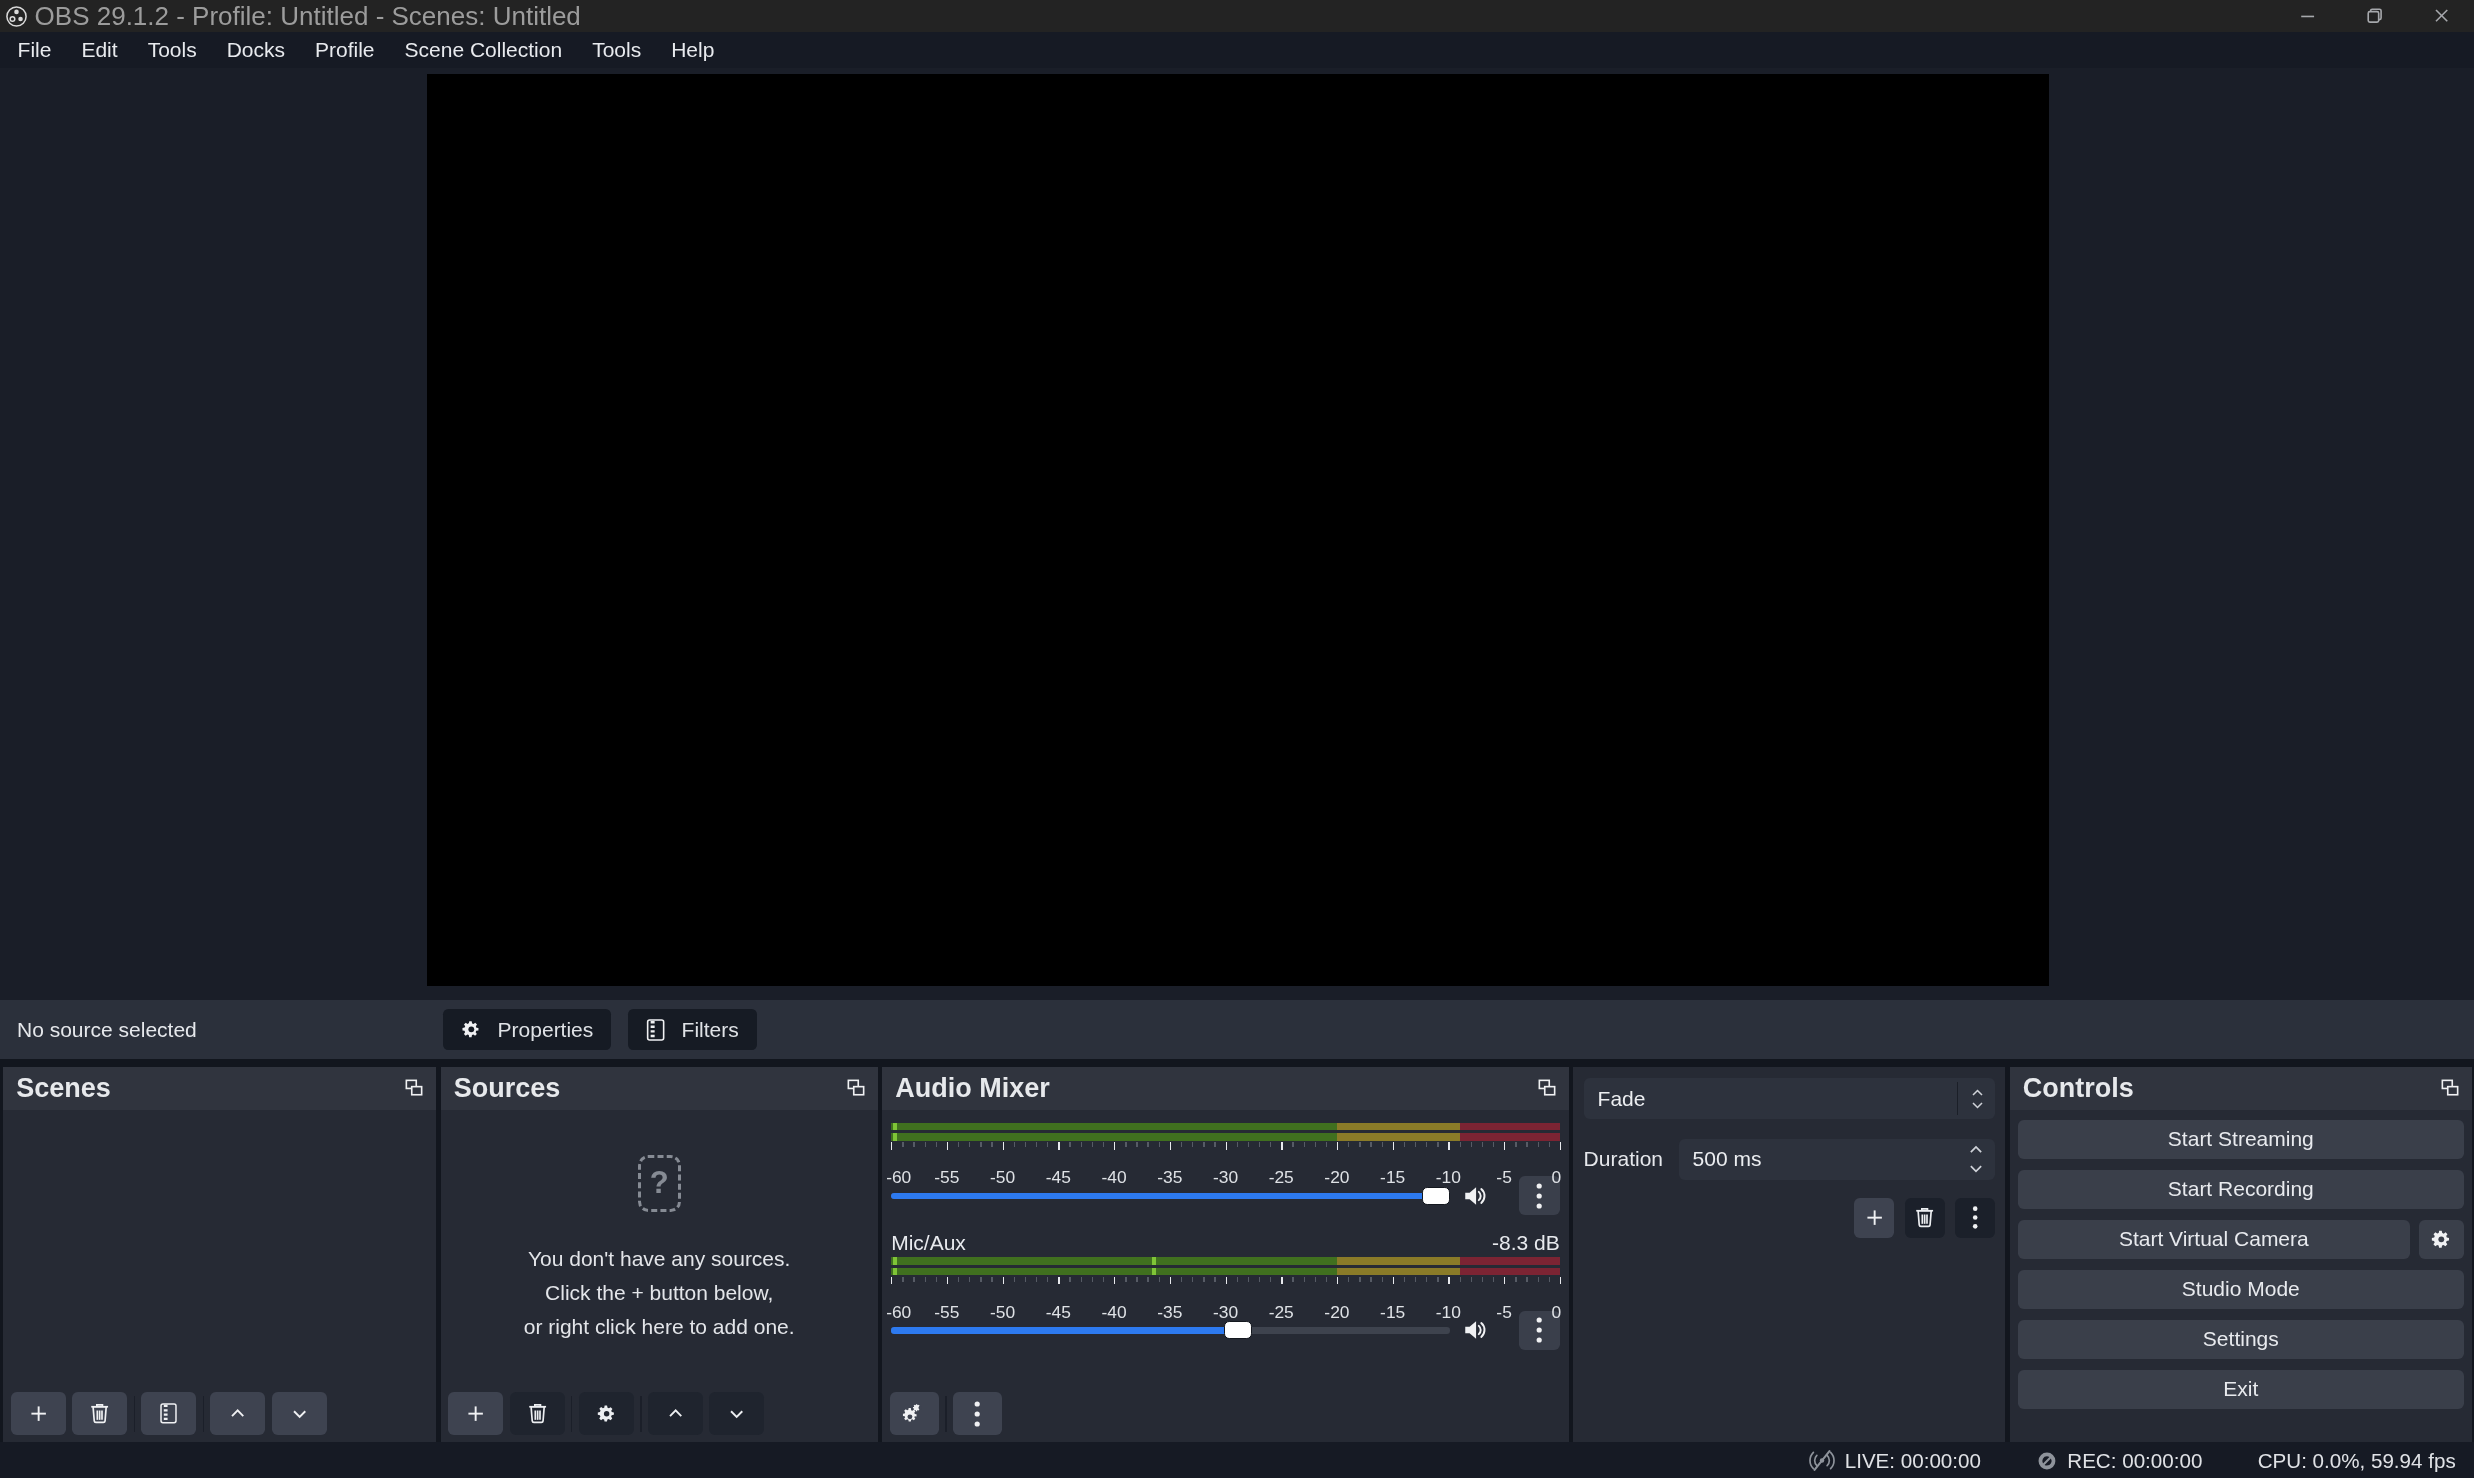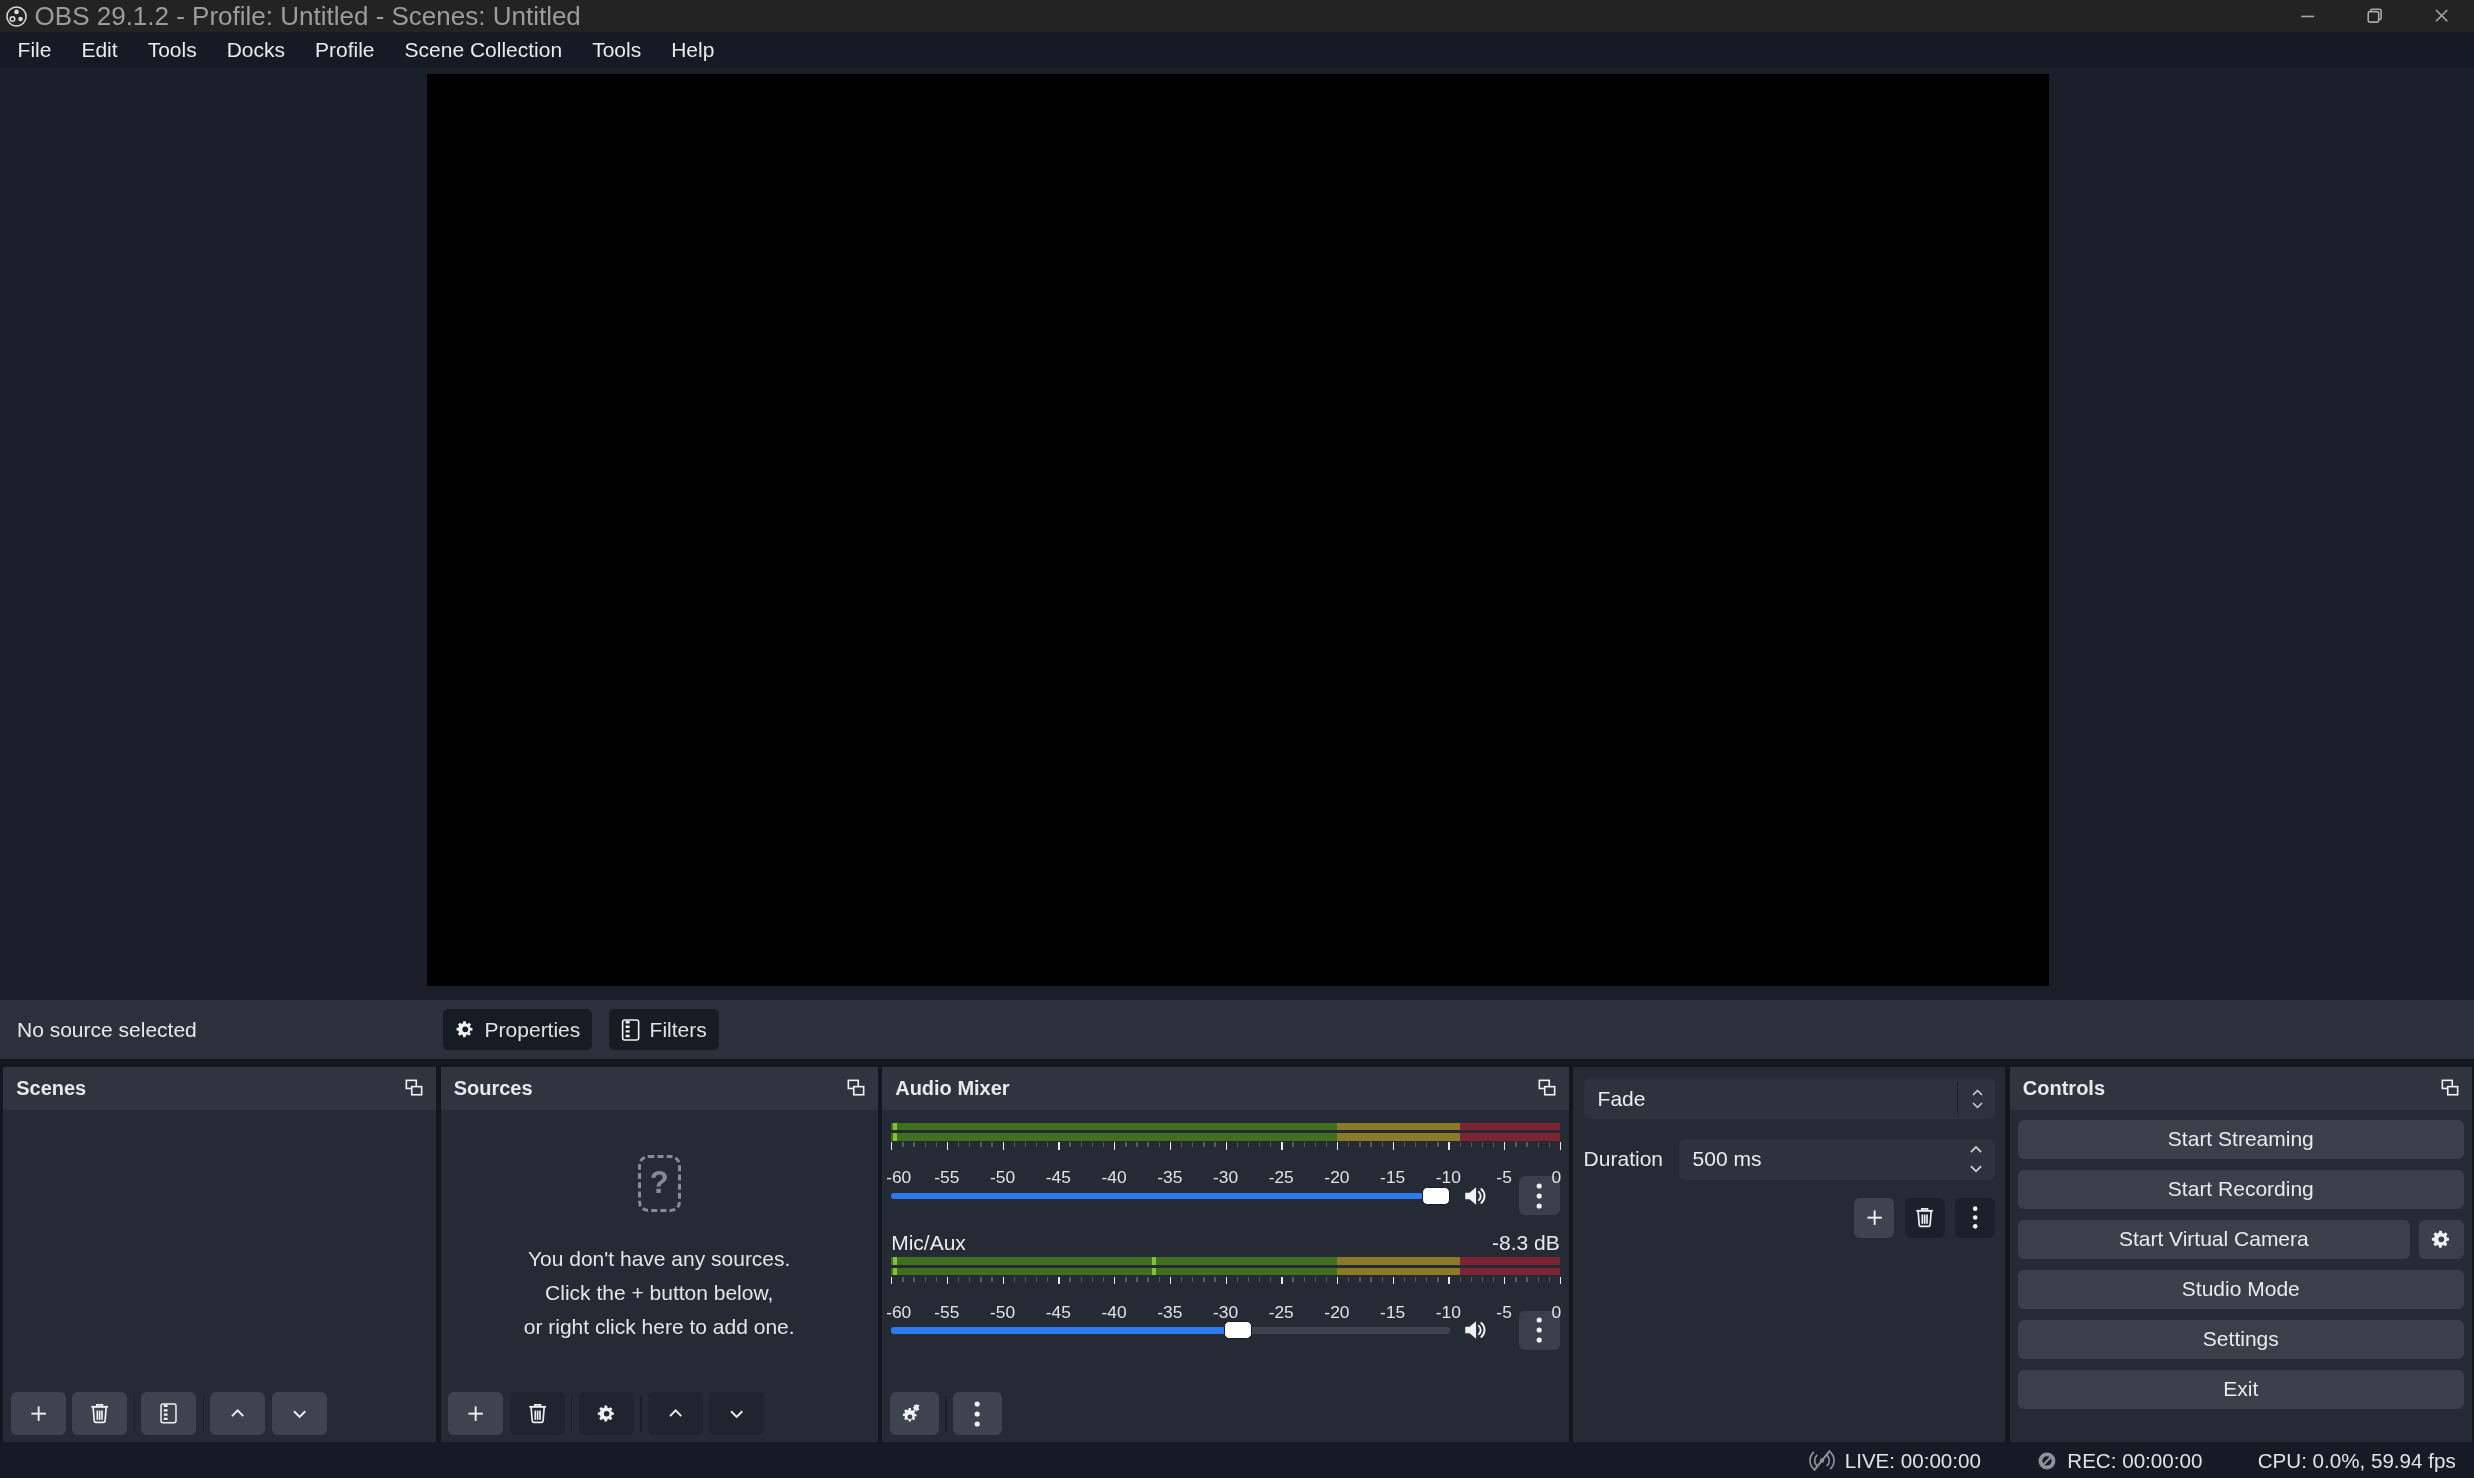--- a/index.html
+++ b/index.html
@@ -33,35 +33,35 @@
   .canvas { position:absolute; left:427px; top:6.4px; width:1622px; height:912px; background:#000; }
 
   
   .source-toolbar {
     height:59px; background:#2b303b; position:relative; flex:0 0 auto;
     display:flex; align-items:center; font-size:21px;
   }
   .source-toolbar .status-label { margin-left:17px; color:#e6e8ec; }
   .source-toolbar .btns { position:absolute; left:443px; display:flex; gap:17px; }
   .chip-btn {
-    background:#161b24; border-radius:5.2px; height:41px; padding:0 12px;
-    display:flex; align-items:center; gap:9px; color:#dfe2e6;
+    background:#161b24; border-radius:5.2px; height:41px; padding:0 18px;
+    display:flex; align-items:center; gap:16px; color:#dfe2e6;
   }
 
   
   .panels { height:383px; background:#12161e; display:flex; gap:4.5px; padding:7.7px 3.2px 0 3.2px; flex:0 0 auto; }
   .panel { background:#262a34; display:flex; flex-direction:column; overflow:hidden; }
   .p-scenes { flex:0 0 433px; }
   .p-sources { flex:0 0 437px; }
   .p-mixer { flex:1 1 auto; }
   .p-transitions { flex:0 0 432px; }
   .p-controls { flex:0 0 462px; }
   .panel-header {
     height:43px; background:#30343e; display:flex; align-items:center;
-    padding:0 13px; font-size:20px; font-weight:700; color:#e7e9ec; flex:0 0 auto;
+    padding:0 13px; font-size:27px; font-weight:700; color:#e7e9ec; flex:0 0 auto;
   }
   .panel-header .popout { margin-left:auto; display:flex; }
   .panel-body { flex:1 1 auto; position:relative; }
 
   
   .scene-item {
     margin:6.4px 5.2px 0 5.2px; height:45px; border-radius:5.8px; background:#264bbb;
     display:flex; align-items:center; padding-left:14px; font-size:21px; color:#fff;
   }
   .panel-toolbar {

